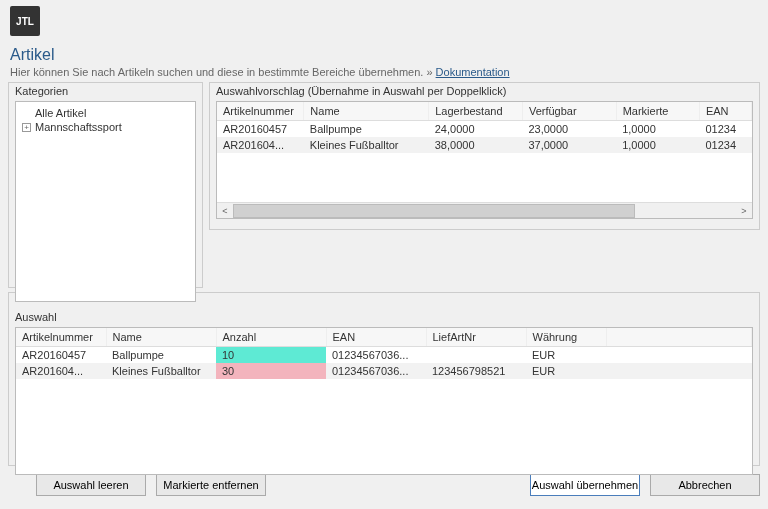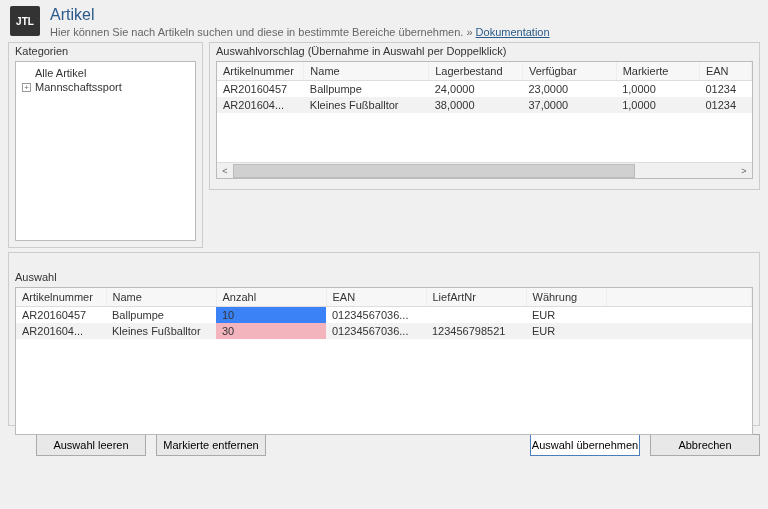--- a/index.html
+++ b/index.html
@@ -10,20 +10,21 @@
     color: #333;
     width: 768px;
     height: 509px;
     overflow: hidden;
   }
   .header {
     display: flex;
     align-items: flex-start;
     padding: 6px 10px 4px 10px;
     gap: 10px;
+    flex-direction: column;
   }
   .logo {
     width: 30px;
     height: 30px;
     background: #333;
     color: #fff;
     font-weight: bold;
     font-size: 10px;
     display: flex;
     align-items: center;
@@ -60,21 +61,21 @@
     color: #333;
     margin-bottom: 4px;
   }
   .left-panel {
     width: 195px;
     height: 206px;
   }
   .tree {
     background: #fff;
     border: 1px solid #bbb;
-    height: 180px;
+    height: 201px;
     padding: 4px;
     overflow: auto;
   }
   .tree-item {
     padding: 1px 2px;
     display: flex;
     align-items: center;
     gap: 4px;
     cursor: pointer;
   }
@@ -169,21 +170,21 @@
     position:absolute; left:0; top:0; width:80%; height:14px;
     background:#d0d0d0; border:1px solid #bbb;
   }
   .selection-panel {
     margin: 4px 8px 0 8px;
     border: 1px solid #ccc;
     padding: 18px 6px 6px 6px;
     height: 174px;
   }
   .sel-grid { height: 148px; }
-  .sel-grid td.hl { background: #3b82f6; }
+  .sel-grid td.hl { background: #5eead4; }
   .sel-grid tr.alt td.hl { background: #f3b4bd; }
   .sel-grid tr.alt td { background: #f2f2f2; }
   .footer {
     display: flex;
     padding: 8px;
     gap: 10px;
     margin-left: 28px;
   }
   .footer .spacer { flex: 1; }
   .btn {

